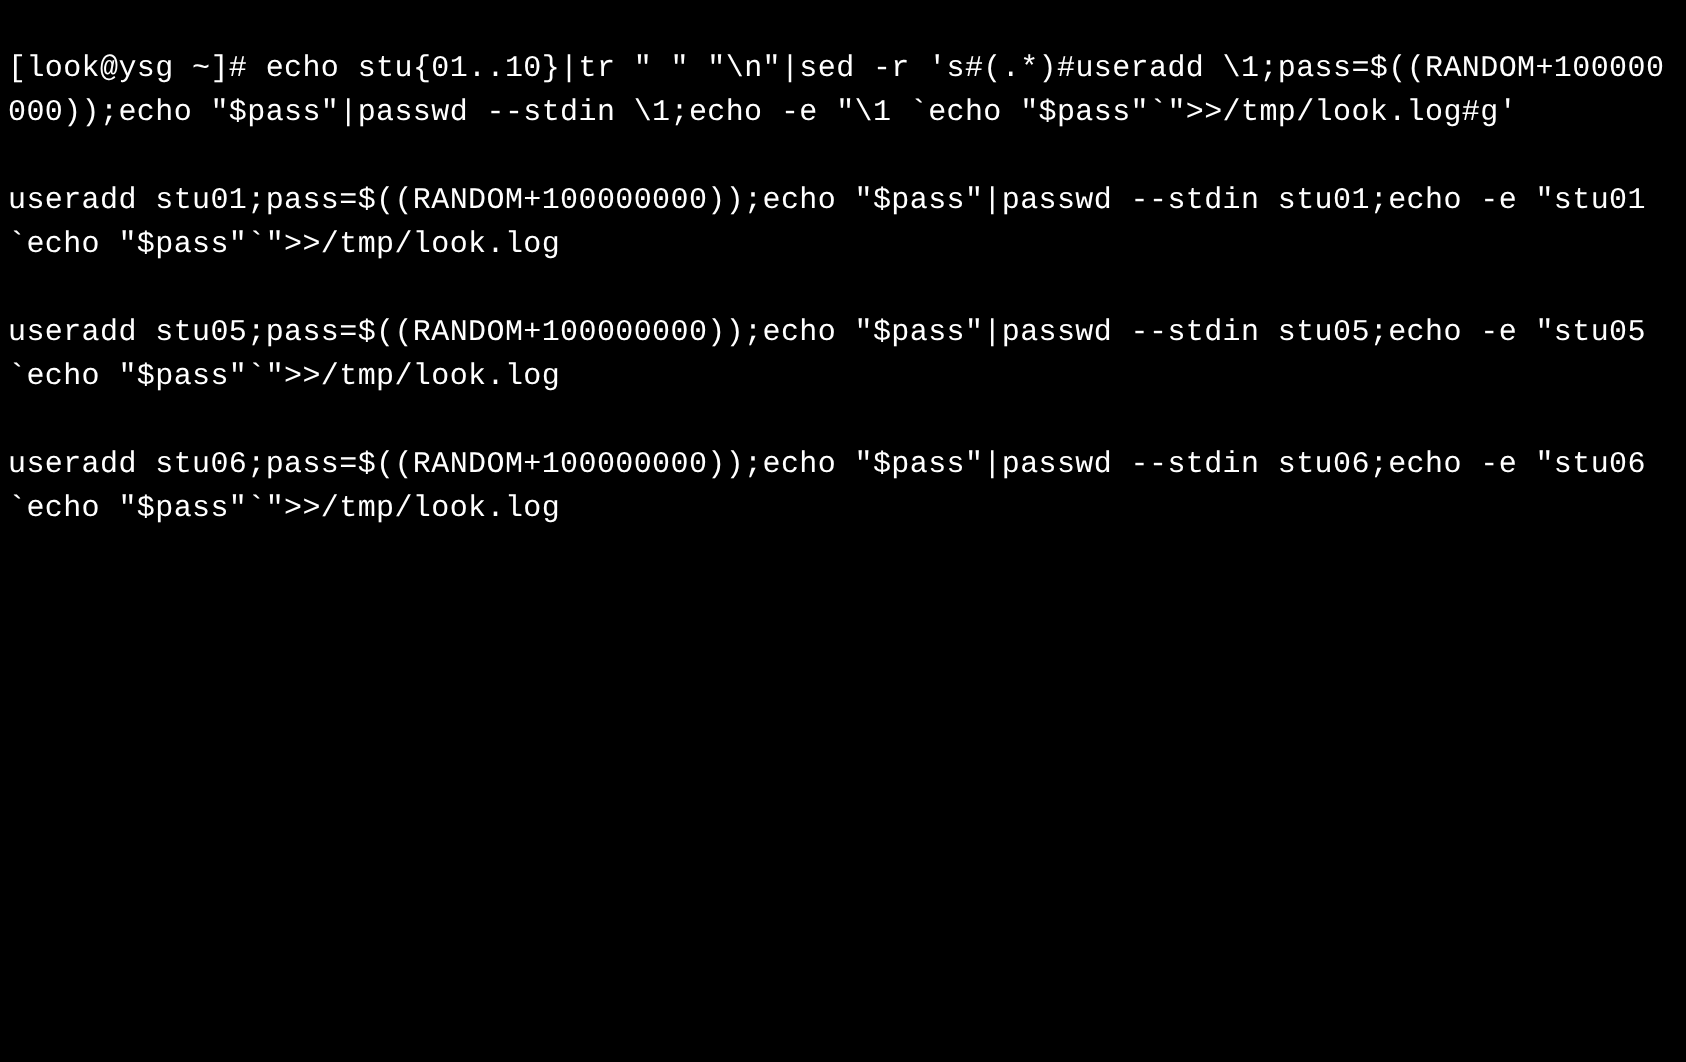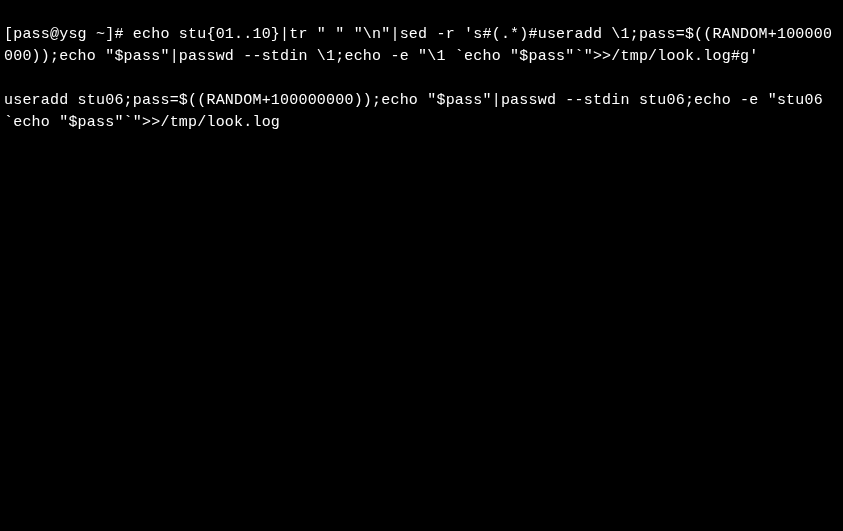--- a/index.html
+++ b/index.html
@@ -22,18 +22,20 @@
     letter-spacing: 0.2px;
   }
   .line {
     display: block;
   }
 </style>
 </head>
 <body>
 
 <div class="terminal">
-<span class="line"><span>[pass@ysg ~]# </span><span>echo stu{01..10}|tr " " "\n"|sed -r 's#(.*)#useradd \1;pass=$((RANDOM+100000000));echo "$pass"|passwd --stdin \1;echo -e "\1 `echo "$pass"`"&gt;&gt;/tmp/look.log#g'</span></span>
+<span class="line"><span>[look@ysg ~]# </span><span>echo stu{01..10}|tr " " "\n"|sed -r 's#(.*)#useradd \1;pass=$((RANDOM+100000000));echo "$pass"|passwd --stdin \1;echo -e "\1 `echo "$pass"`"&gt;&gt;/tmp/look.log#g'</span></span>
+<span class="line">useradd stu01;pass=$((RANDOM+100000000));echo "$pass"|passwd --stdin stu01;echo -e "stu01 `echo "$pass"`"&gt;&gt;/tmp/look.log</span>
+<span class="line">useradd stu05;pass=$((RANDOM+100000000));echo "$pass"|passwd --stdin stu05;echo -e "stu05 `echo "$pass"`"&gt;&gt;/tmp/look.log</span>
 <span class="line">useradd stu06;pass=$((RANDOM+100000000));echo "$pass"|passwd --stdin stu06;echo -e "stu06 `echo "$pass"`"&gt;&gt;/tmp/look.log</span>
 
 
 
 </div>
 
 </body></html>

